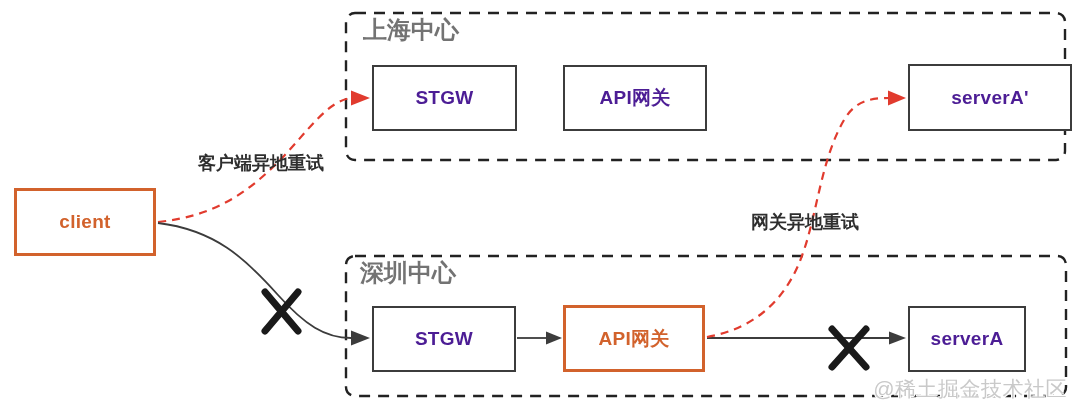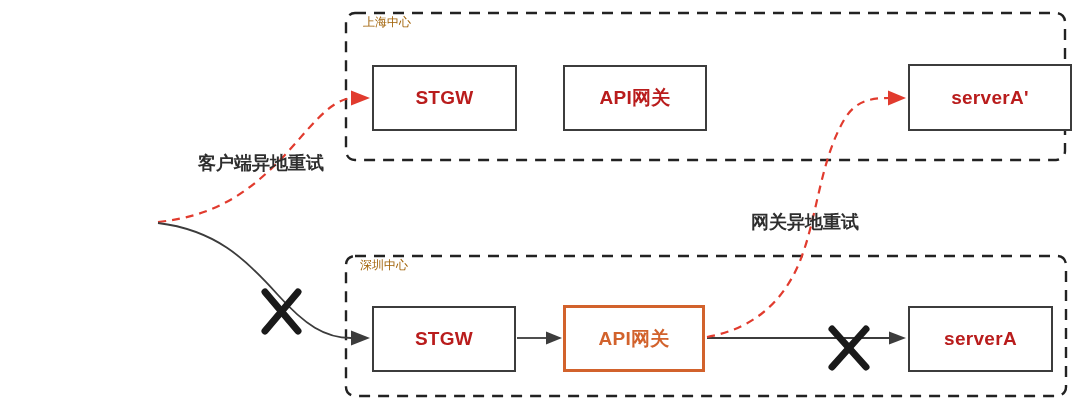--- a/index.html
+++ b/index.html
@@ -25,34 +25,34 @@
   .node {
     position: absolute;
     z-index: 2;
     background: #ffffff;
     border: 2px solid #3c3c3c;
     display: flex;
     align-items: center;
     justify-content: center;
     font-size: 19px;
     font-weight: 700;
-    color: #b91c1c;
+    color: #4c1d95;
     letter-spacing: 0.3px;
   }
   .node.orange {
     border: 3px solid #d2622c;
     color: #d2622c;
   }
 
   .region-title {
     position: absolute;
     z-index: 3;
-    font-size: 12px;
-    font-weight: 400;
-    color: #a16207;
+    font-size: 24px;
+    font-weight: 700;
+    color: #737373;
     white-space: nowrap;
   }
 
   .edge-label {
     position: absolute;
     z-index: 3;
     font-size: 18px;
     font-weight: 700;
     color: #2e2e2e;
     white-space: nowrap;
@@ -104,38 +104,42 @@
       <line x1="866" y1="329" x2="832" y2="367"></line>
     </g>
 
     <path d="M 707 337 C 752 329 783 303 800 261 C 817 219 820 161 844 120 C 856 99 874 98 890 98" fill="none" stroke="#E13B2E" stroke-width="2.2" stroke-dasharray="8 6"></path>
     <polygon points="906,98 888,90.5 888,105.5" fill="#E13B2E"></polygon>
   </svg>
 
   <div class="region-title" style="left:363px; top:14px;">上海中心</div>
   <div class="region-title" style="left:360px; top:257px;text-align:center;">深圳中心</div>
 
+  <div class="node orange" style="left:14px; top:188px; width:142px; height:68px;">
+    <span>client</span>
+  </div>
 
   <div class="node" style="left:372px; top:65px; width:145px; height:66px;">
     <span>STGW</span>
   </div>
   <div class="node" style="left:563px; top:65px; width:144px; height:66px;">
     <span>API网关</span>
   </div>
   <div class="node" style="left:908px; top:64px; width:164px; height:67px;">
     <span>serverA'</span>
   </div>
 
   <div class="node" style="left:372px; top:306px; width:144px; height:66px;">
     <span>STGW</span>
   </div>
   <div class="node orange" style="left:563px; top:305px; width:142px; height:67px;">
     <span>API网关</span>
   </div>
-  <div class="node" style="left:908px; top:306px; width:145px; height:66px;">
+  <div class="node" style="left:908px; top:306px; width:118px; height:66px;">
     <span>serverA</span>
   </div>
 
   <div class="edge-label" style="left:198px; top:151px;">客户端异地重试</div>
   <div class="edge-label" style="left:751px; top:210px;">网关异地重试</div>
 
+  <div class="watermark">@稀土掘金技术社区</div>
 
 </div>
 
 </body></html>

